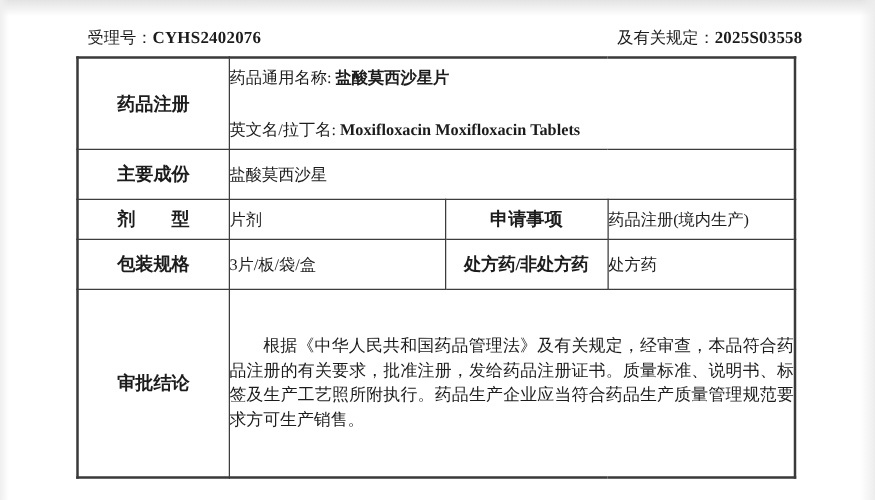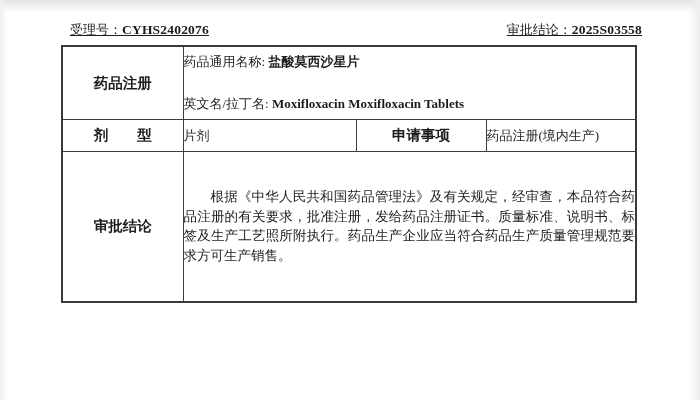--- a/index.html
+++ b/index.html
@@ -31,21 +31,21 @@
   }
 
   .header-row {
     position: absolute;
     top: 21px; left: 70px; right: 58px;
     display: flex;
     justify-content: space-between;
     align-items: baseline;
     font-size: 13px;
   }
-  .header-item { white-space: nowrap; text-decoration: underline; }
+  .header-item { white-space: nowrap; }
   .header-item .num { font-weight: bold; font-size: 13.5px; letter-spacing: 0.2px; }
 
   table.cert {
     position: absolute;
     left: 61px; top: 45px;
     width: 574px;
     border-collapse: collapse;
     table-layout: fixed;
     background: #fff;
   }
@@ -93,21 +93,21 @@
 <div class="doc">
   <div class="shade-top"></div>
   <div class="shade-left"></div>
   <div class="shade-right"></div>
 
   <div class="header-row">
     <div class="header-item">
       <span>受理号：</span><span class="num">CYHS2402076</span>
     </div>
     <div class="header-item">
-      <span>审批结论：</span><span class="num">2025S03558</span>
+      <span>及有关规定：</span><span class="num">2025S03558</span>
     </div>
   </div>
 
   <table class="cert">
     <colgroup>
       <col style="width:121px">
       <col style="width:173px">
       <col style="width:130px">
       <col style="width:150px">
     </colgroup>
@@ -119,30 +119,40 @@
             <div class="line">
               <span class="pre">药品通用名称: </span><span class="strong">盐酸莫西沙星片</span>
             </div>
             <div class="line">
               <span class="pre">英文名/拉丁名: </span><span class="strong">Moxifloxacin Moxifloxacin Tablets</span>
             </div>
           </div>
         </td>
       </tr>
 
+      <tr style="height:40px">
+        <td class="lbl">主要成份</td>
+        <td class="val" colspan="3">盐酸莫西沙星</td>
+      </tr>
 
       <tr style="height:32px">
         <td class="lbl">剂　　型</td>
         <td class="val">片剂</td>
         <td class="lbl">申请事项</td>
         <td class="val">药品注册(境内生产)</td>
       </tr>
 
 
 
+      <tr style="height:40px">
+        <td class="lbl">包装规格</td>
+        <td class="val">3片/板/袋/盒</td>
+        <td class="lbl tight">处方药/非处方药</td>
+        <td class="val">处方药</td>
+      </tr>
 
       <tr style="height:150px">
         <td class="lbl">审批结论</td>
         <td class="approval-cell" colspan="3">
           <div class="para">根据《中华人民共和国药品管理法》及有关规定，经审查，本品符合药品注册的有关要求，批准注册，发给药品注册证书。质量标准、说明书、标签及生产工艺照所附执行。药品生产企业应当符合药品生产质量管理规范要求方可生产销售。</div>
         </td>
       </tr>
     </tbody>
   </table>
 </div>

